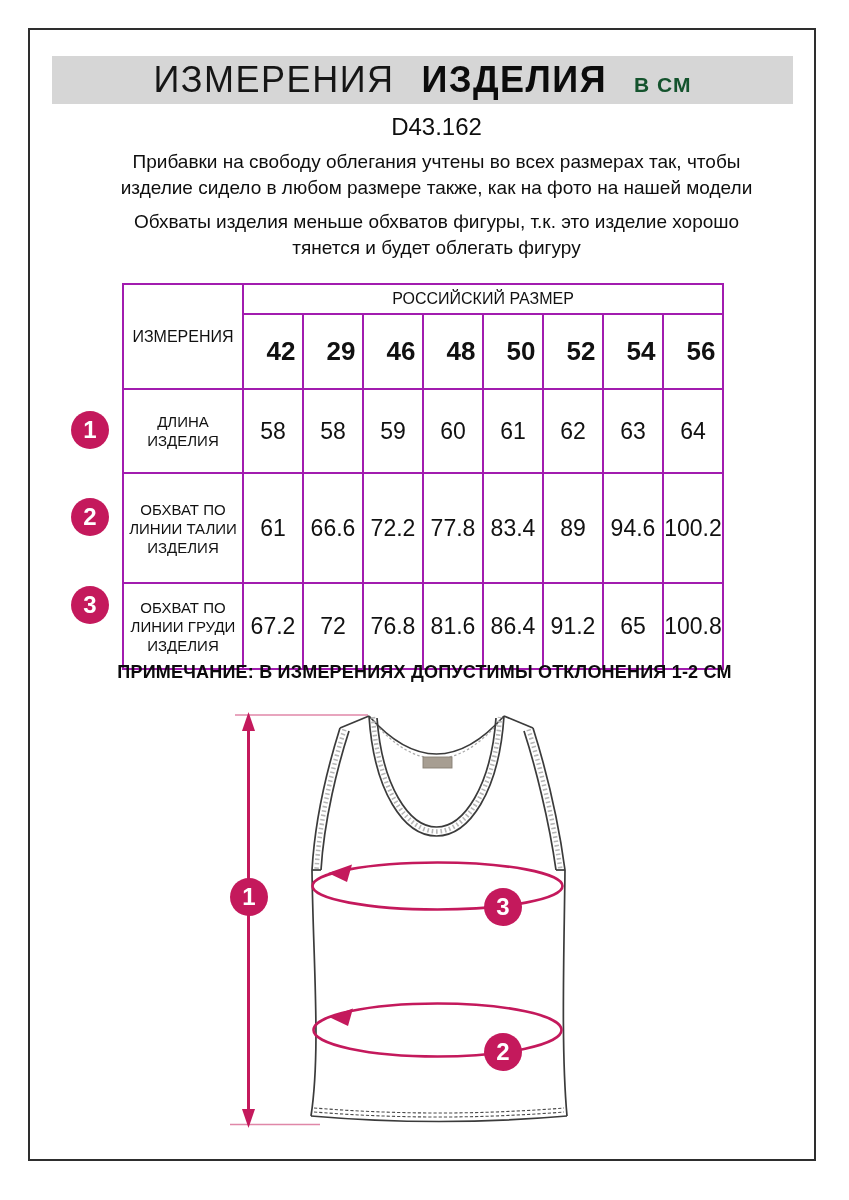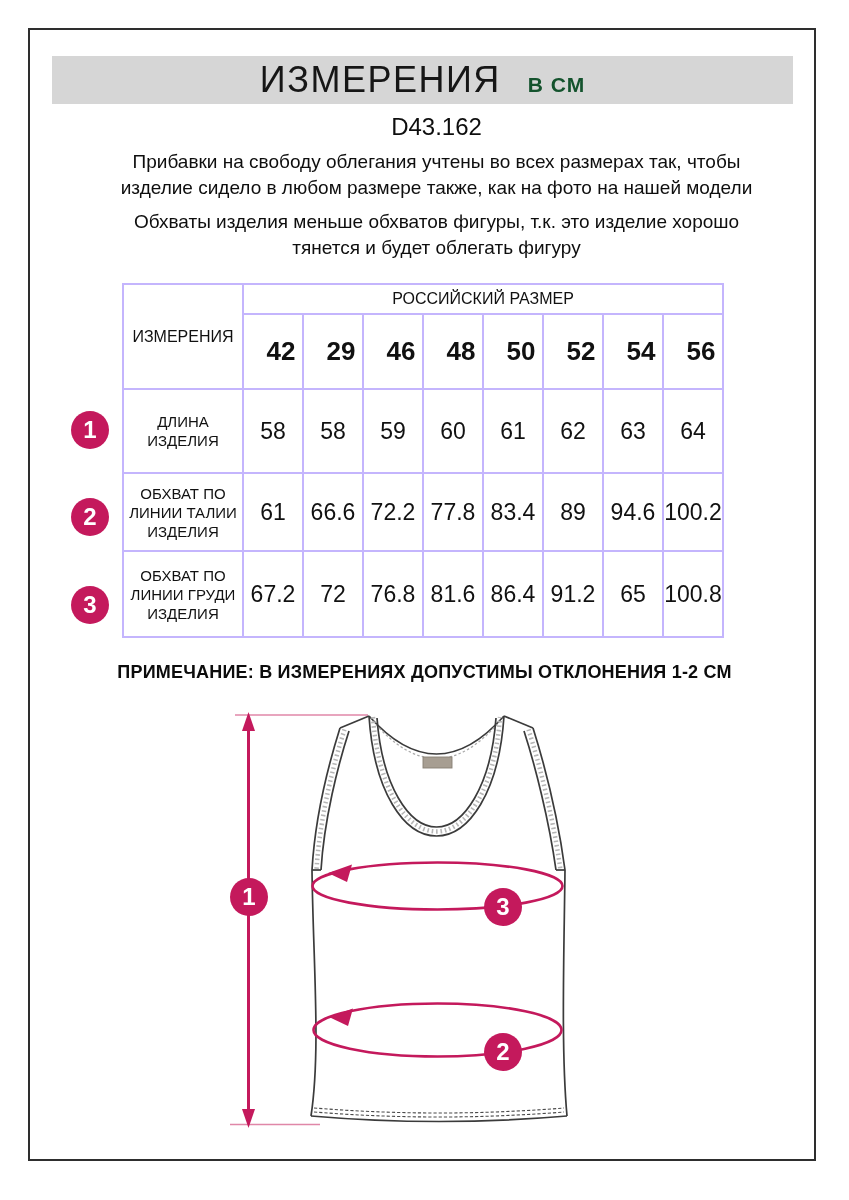--- a/index.html
+++ b/index.html
@@ -22,27 +22,27 @@
   .title-bar .w2{font-size:36px;font-weight:700;letter-spacing:1.5px;line-height:48px;color:#0c0c0c;}
   .title-bar .unit{font-size:21px;font-weight:700;letter-spacing:1px;line-height:48px;color:#14532d;}
   .header-text{position:absolute;left:72px;top:113px;width:729px;text-align:center;}
   .code{font-size:24px;font-weight:400;margin-bottom:5px;color:#0e0e0e;}
   .para{font-size:19px;line-height:26px;max-width:650px;margin:8px auto;color:#0e0e0e;}
   .para + .para{margin-top:7px;}
   table.size-table{
     position:absolute;left:122px;top:283px;border-collapse:collapse;table-layout:fixed;
     width:602px;background:#fff;
   }
-  table.size-table th,table.size-table td{border:2px solid #c4b5fd;text-align:center;vertical-align:middle;}
+  table.size-table th,table.size-table td{border:2px solid #a21caf;text-align:center;vertical-align:middle;}
   th.corner{font-size:16px;font-weight:400;}
   th.group{font-size:16px;font-weight:400;height:30px;}
   th.size{font-size:26px;font-weight:700;height:75px;padding-left:16px;}
   td.rowlabel{font-size:15px;font-weight:400;line-height:19px;padding:0 0;}
   td.val{font-size:23px;font-weight:400;}
-  tr.r1{height:84px;} tr.r2{height:78px;} tr.r3{height:86px;}
+  tr.r1{height:84px;} tr.r2{height:110px;} tr.r3{height:86px;}
   .nbadge{
     position:absolute;width:38px;height:38px;border-radius:50%;background:var(--accent);
     color:#fff;display:flex;align-items:center;justify-content:center;
     font-size:24px;font-weight:700;z-index:5;
   }
   .note{position:absolute;left:0;top:662px;width:849px;text-align:center;
     font-size:18px;font-weight:700;letter-spacing:.2px;color:#0c0c0c;}
   svg.diagram{position:absolute;left:0;top:0;width:849px;height:1200px;}
   .garm{stroke:#3b3b3b;stroke-width:1.7;fill:none;}
   .stitch{stroke:#ababab;stroke-width:1.3;fill:none;stroke-dasharray:2.5 2.2;}
@@ -55,20 +55,21 @@
 </style>
 </head>
 <body>
 
 <div class="page">
 
   <div class="frame"></div>
 
   <div class="title-bar">
     <span class="w1">ИЗМЕРЕНИЯ</span>
+    <span class="w2">ИЗДЕЛИЯ</span>
     <span class="unit">В СМ</span>
   </div>
 
   <div class="header-text">
     <div class="code">D43.162</div>
     <div class="para">Прибавки на свободу облегания учтены во всех размерах так, чтобы изделие сидело в любом размере также, как на фото на нашей модели</div>
     <div class="para">Обхваты изделия меньше обхватов фигуры, т.к. это изделие хорошо тянется и будет облегать фигуру</div>
   </div>
 
   <table class="size-table">

